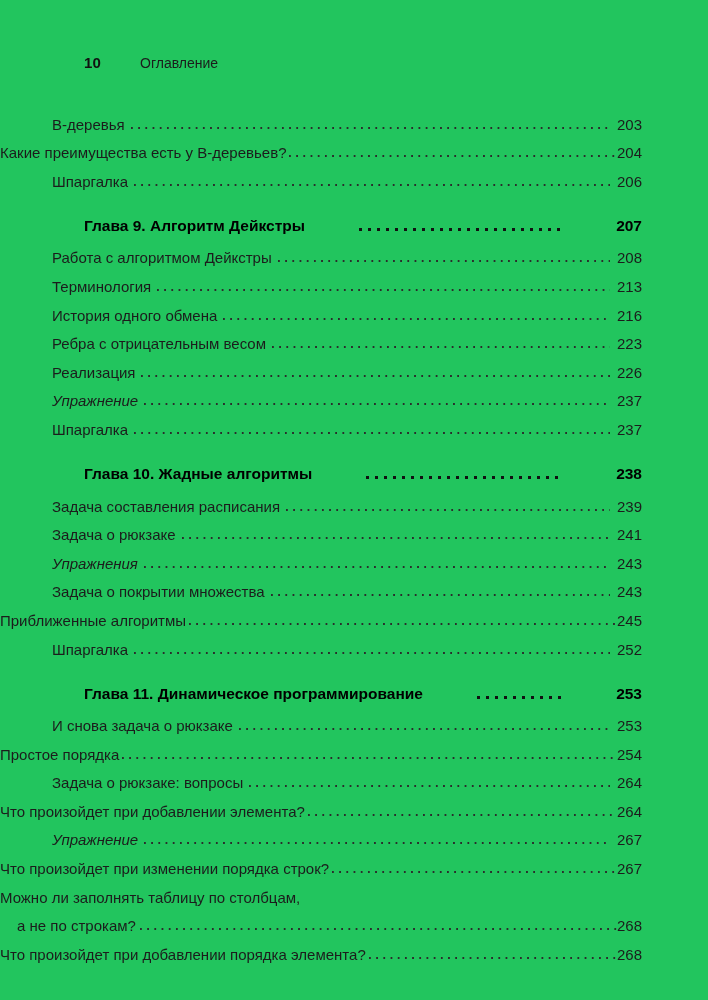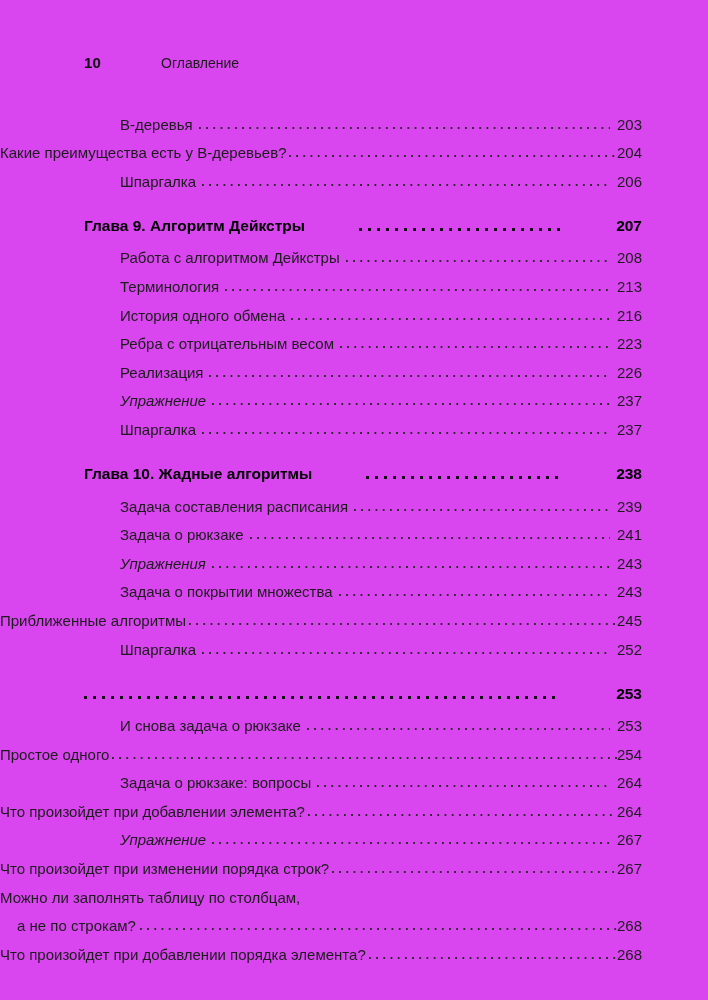--- a/index.html
+++ b/index.html
@@ -4,21 +4,21 @@
 <style>
   html, body {
     margin: 0;
     padding: 0;
     background: #ffffff;
   }
   .page {
     position: relative;
     width: 708px;
     height: 1000px;
-    background: #d946ef;
+    background: #22c55e;
     font-family: "Liberation Sans", "DejaVu Sans", sans-serif;
     color: #1c1c1c;
     overflow: hidden;
     box-sizing: border-box;
   }
 
   
   .running-head {
     position: absolute;
     left: 84px;
@@ -30,21 +30,21 @@
   .running-head .folio {
     font-size: 15px;
     font-weight: 700;
     color: #111111;
     letter-spacing: .2px;
   }
   .running-head .rh-title {
     font-size: 14px;
     font-weight: 400;
     color: #1c1c1c;
-    margin-left: 60px;
+    margin-left: 39px;
   }
 
   
   .toc {
     position: absolute;
     left: 0;
     top: 104px;
     width: 708px;
   }
 
@@ -86,21 +86,21 @@
   .e-page {
     font-size: 15px;
     line-height: 17px;
     color: #1c1c1c;
     white-space: nowrap;
     flex: 0 0 auto;
     text-align: right;
   }
 
   
-  .lvl1 { padding-left: 120px; }
+  .lvl1 { padding-left: 52px; }
   .lvl1 .e-title { margin-right: 6px; }
   .lvl1 .e-page  { margin-left: 7px; }
 
   
   .lvl2 { }
   .lvl2 .e-title { margin-right: 3px; }
   .lvl2 .e-page  { margin-left: 0px; }
 
   
   .chapter {
@@ -246,30 +246,31 @@
         <span class="e-title">Приближенные алгоритмы</span>
         <span class="leader"></span>
         <span class="e-page">245</span>
       </div>
       <div class="toc-entry lvl1">
         <span class="e-title">Шпаргалка</span>
         <span class="leader"></span>
         <span class="e-page">252</span>
       </div>
       <div class="toc-entry chapter gap-before-chapter">
+        <span class="e-title">Глава 11. Динамическое программирование</span>
         <span class="leader"></span>
         <span class="e-page">253</span>
       </div>
       <div class="toc-entry lvl1 gap-after-chapter">
         <span class="e-title">И снова задача о рюкзаке</span>
         <span class="leader"></span>
         <span class="e-page">253</span>
       </div>
       <div class="toc-entry lvl2">
-        <span class="e-title">Простое одного</span>
+        <span class="e-title">Простое порядка</span>
         <span class="leader"></span>
         <span class="e-page">254</span>
       </div>
       <div class="toc-entry lvl1">
         <span class="e-title">Задача о рюкзаке: вопросы</span>
         <span class="leader"></span>
         <span class="e-page">264</span>
       </div>
       <div class="toc-entry lvl2">
         <span class="e-title">Что произойдет при добавлении элемента?</span>

